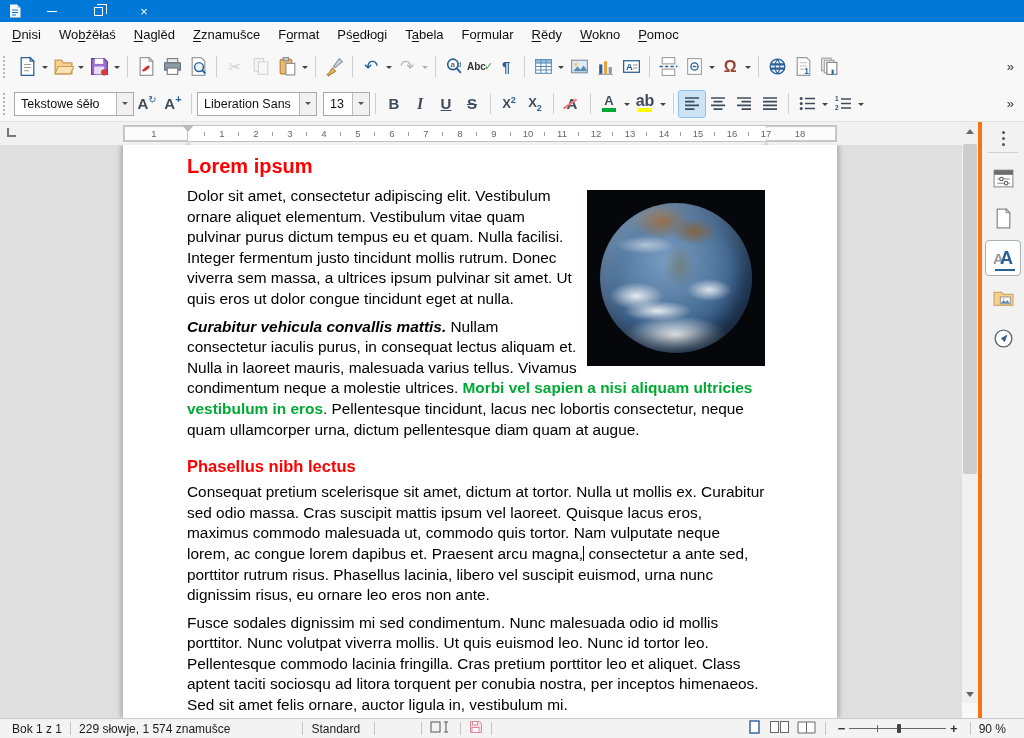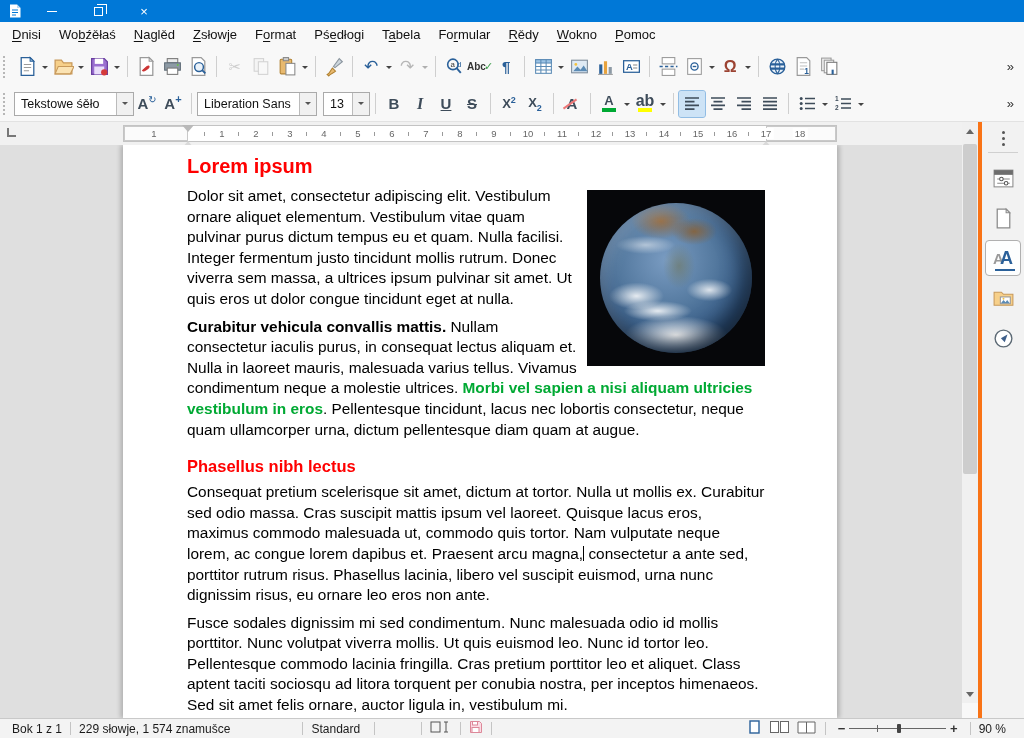--- a/index.html
+++ b/index.html
@@ -73,21 +73,21 @@
   .ind-first{position:absolute;left:58px;top:-1px;width:0;height:0;border:6px solid transparent;border-top:7px solid #b9b9b9;}
   .ind-hang{position:absolute;left:58px;top:9px;width:0;height:0;border:6px solid transparent;border-bottom:7px solid #d9d9d9;}
   .ind-right{position:absolute;left:636px;top:9px;width:0;height:0;border:6px solid transparent;border-bottom:7px solid #d9d9d9;}
 
   
   .main{position:absolute;left:0;top:145px;width:962px;height:573px;background:#dfdfdf;overflow:hidden;}
   .page{position:absolute;left:123px;top:0;width:714px;height:573px;background:#fff;box-shadow:-3px 0 4px rgba(0,0,0,.18),3px 0 4px rgba(0,0,0,.18);padding:9px 72px 0 64px;color:#000;}
   .doc-h1{font-size:20px;line-height:25px;font-weight:700;color:var(--c-heading,#f00);margin:0 0 7px 0;}
   .doc-h2{font-size:16.5px;line-height:21px;font-weight:700;color:var(--c-heading,#f00);margin:16px 0 5px 0;}
   .doc-p{font-size:15.4px;line-height:20.6px;margin:0 0 7px 0;}
-  .b{font-weight:700;}
+  .b{font-weight:700;font-style:italic;}
   .greenb{font-weight:700;color:var(--c-green_text,#00a933);}
   .earth-box{float:right;width:178px;height:176px;background:#06070a;margin:4px 0 8px 9px;display:flex;align-items:center;justify-content:center;}
   .earth{width:152px;height:150px;border-radius:50%;
     background:
       radial-gradient(ellipse 26% 16% at 40% 12%,rgba(153,110,66,.95),rgba(153,110,66,0) 75%),
       radial-gradient(ellipse 20% 12% at 62% 19%,rgba(135,98,58,.9),rgba(135,98,58,0) 75%),
       radial-gradient(ellipse 14% 20% at 52% 42%,rgba(110,115,85,.55),rgba(110,115,85,0) 75%),
       radial-gradient(ellipse 42% 16% at 50% 88%,rgba(255,255,255,.95),rgba(255,255,255,0) 80%),
       radial-gradient(ellipse 24% 12% at 24% 62%,rgba(255,255,255,.85),rgba(255,255,255,0) 75%),
       radial-gradient(ellipse 20% 10% at 72% 58%,rgba(255,255,255,.8),rgba(255,255,255,0) 75%),
@@ -150,21 +150,21 @@
   </div>
 
   <nav class="menubar">
 
       <span class="menu-item" style="--i: 0;"><span></span><u>D</u><span>nisi</span></span>
 
       <span class="menu-item" style="--i: 1;"><span>Wo</span><u>b</u><span>źěłaś</span></span>
 
       <span class="menu-item" style="--i: 2;"><span></span><u>N</u><span>aglěd</span></span>
 
-      <span class="menu-item" style="--i: 3;"><span></span><u>Z</u><span>słowje</span></span>
+      <span class="menu-item" style="--i: 3;"><span></span><u>Z</u><span>znamušce</span></span>
 
       <span class="menu-item" style="--i: 4;"><span>F</span><u>o</u><span>rmat</span></span>
 
       <span class="menu-item" style="--i: 5;"><span>Pś</span><u>e</u><span>dłogi</span></span>
 
       <span class="menu-item" style="--i: 6;"><span>T</span><u>a</u><span>bela</span></span>
 
       <span class="menu-item" style="--i: 7;"><span>Fo</span><u>r</u><span>mular</span></span>
 
       <span class="menu-item" style="--i: 8;"><span></span><u>R</u><span>ědy</span></span>

